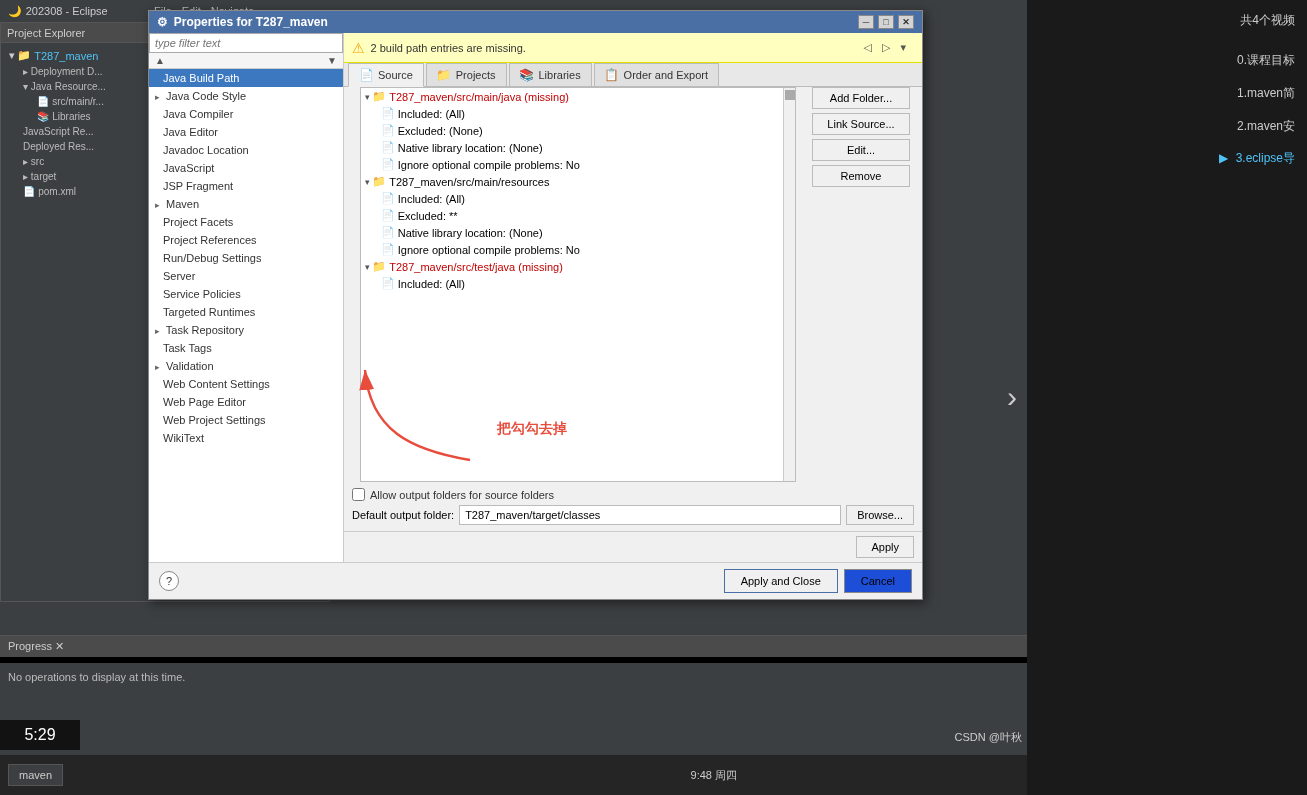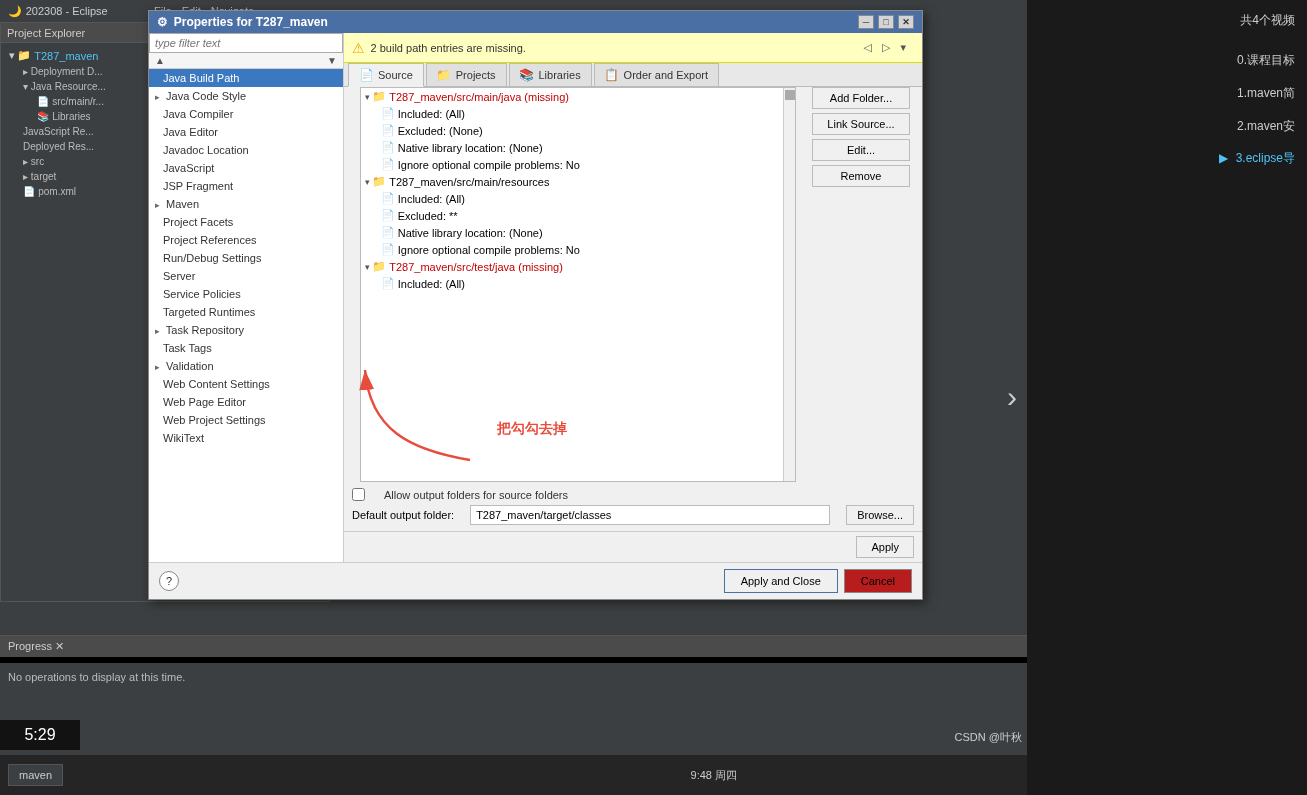--- a/index.html
+++ b/index.html
@@ -360,28 +360,28 @@
     }
 
     
     .output-area {
       padding: 6px 8px;
       flex-shrink: 0;
     }
     .checkbox-row {
       display: flex;
       align-items: center;
-      gap: 19px;
+      gap: 5px;
       font-size: 11px;
       color: #333;
     }
     .output-folder-row {
       display: flex;
       align-items: center;
-      gap: 16px;
+      gap: 5px;
       margin-top: 4px;
       font-size: 11px;
     }
     .output-folder-input {
       flex: 1;
       padding: 3px 5px;
       border: 1px solid #bbb;
       font-size: 11px;
       background: #fff;
     }
@@ -425,21 +425,21 @@
       background: #fff;
       cursor: pointer;
       font-size: 11px;
       display: flex; align-items: center; justify-content: center;
       color: #333;
     }
     .spacer { flex: 1; }
     .footer-btn {
       padding: 5px 16px;
       font-size: 11px;
-      background: #b91c1c;
+      background: #1d4ed8;
       border: 1px solid #888;
       cursor: pointer;
     }
     .footer-btn.primary {
       background: #f0f0f0;
       border-color: #4a6fa5;
       color: #000;
     }
 
     

